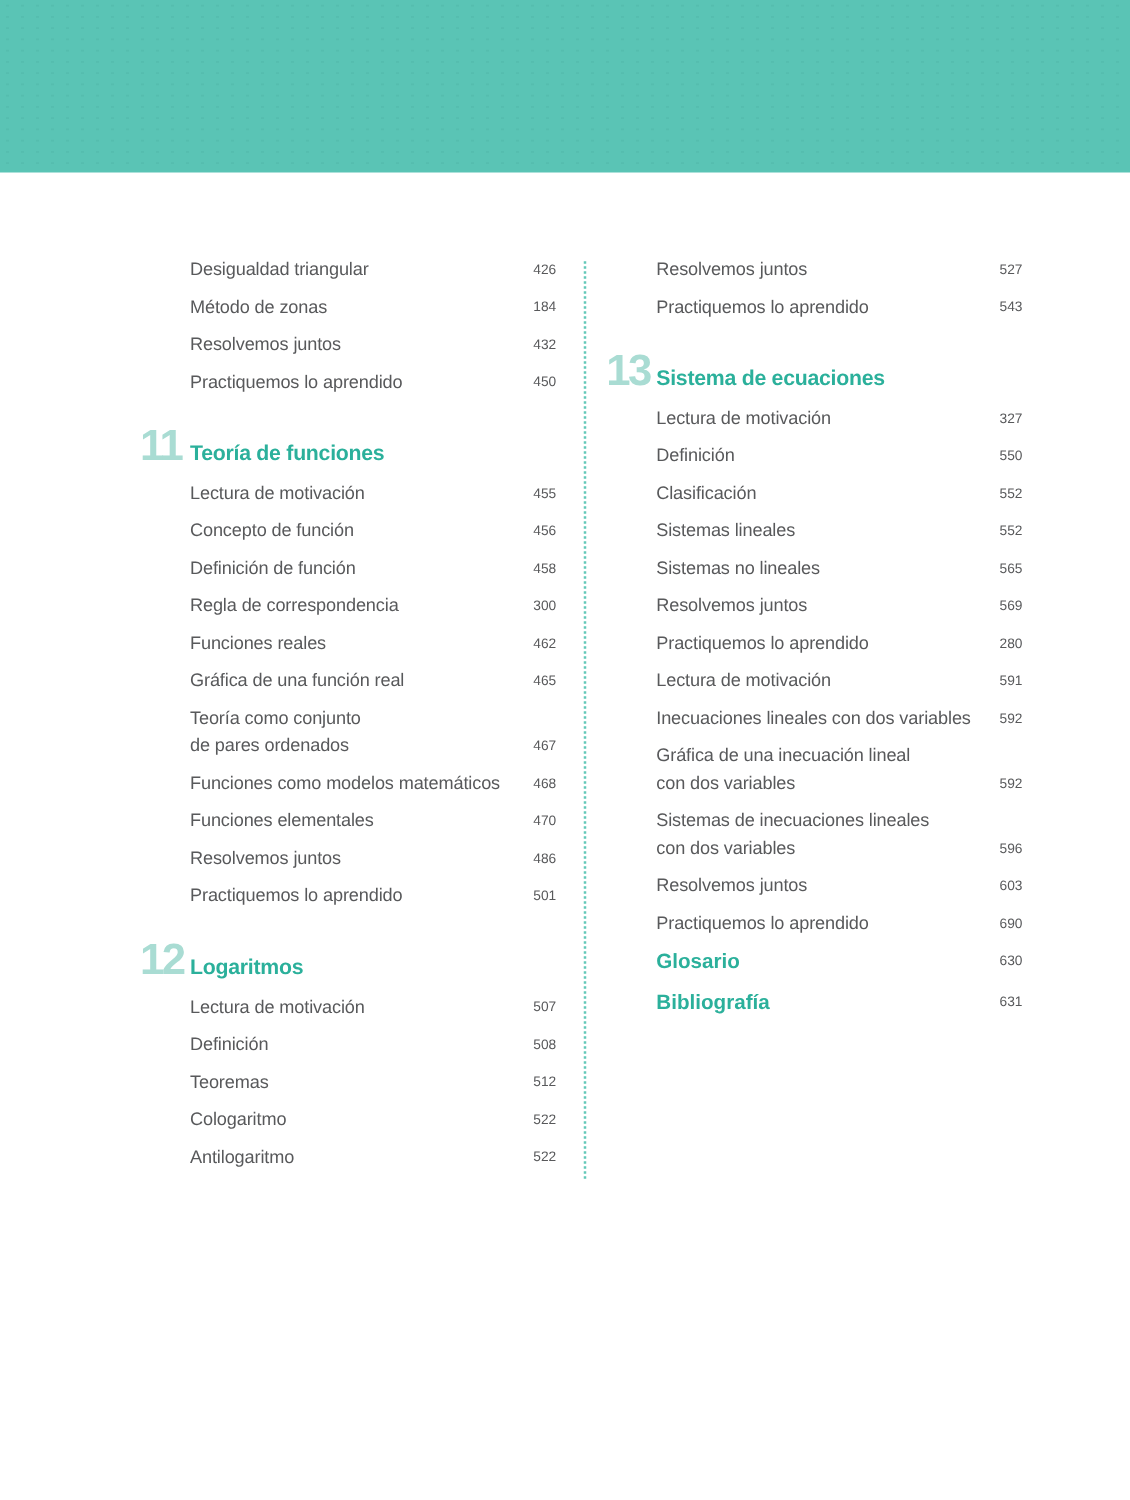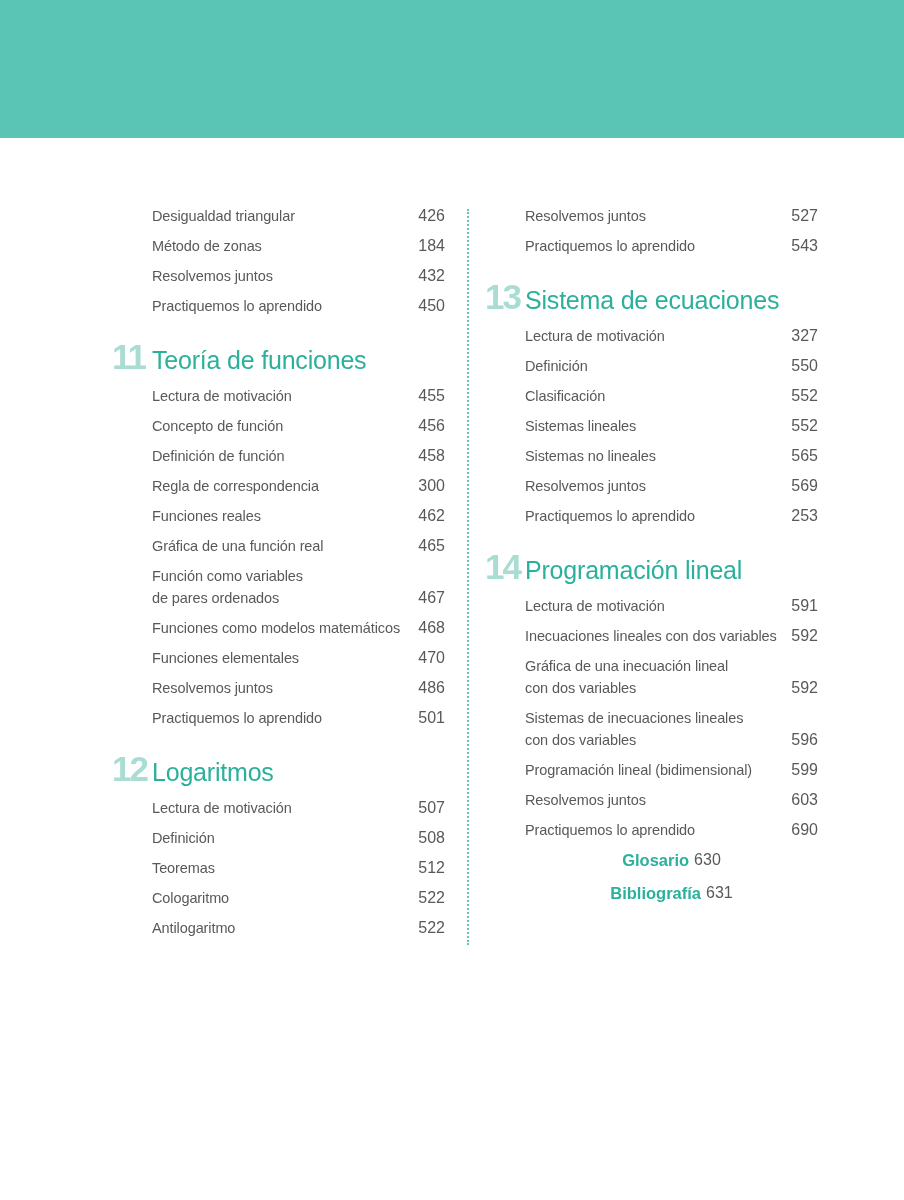--- a/index.html
+++ b/index.html
@@ -39,48 +39,48 @@
   .label { display: flex; flex-direction: column; min-width: 0; }
   .label span {
     font-size: 14.5px;
     line-height: 22px;
     letter-spacing: -0.1px;
     white-space: nowrap;
     color: var(--text, #58595b);
   }
   .page {
     flex: none;
-    font-size: 16px;
+    font-size: 11px;
     line-height: 22px;
     color: var(--text, #58595b);
   }
   .entry.accent .label span {
     color: var(--accent, #2bb09b);
     font-weight: 700;
     font-size: 16.5px;
     letter-spacing: 0;
   }
-  .entry.accent { margin-bottom: 11px; justify-content: center; }
+  .entry.accent { margin-bottom: 11px; }
   .chapter-header {
     display: flex;
     align-items: baseline;
     margin: 22px 0 10px 0;
   }
   .chapter-number {
     flex: none;
     width: 40px;
     font-size: 35px;
     font-weight: 700;
     letter-spacing: -2px;
     line-height: 1;
     color: var(--accent-light, #a9dcd3);
   }
   .chapter-title {
-    font-size: 25px;
-    font-weight: 400;
+    font-size: 17px;
+    font-weight: 700;
     letter-spacing: -0.2px;
     color: var(--accent, #2bb09b);
   }
 </style>
 </head>
 <body>
 
 <div class="band"></div>
 
 <div class="toc">
@@ -144,21 +144,21 @@
         <span class="page">462</span>
       </div>
       <div class="entry">
         <span class="label">
           <span>Gráfica de una función real</span>
         </span>
         <span class="page">465</span>
       </div>
       <div class="entry">
         <span class="label">
-          <span>Función como variables</span>
+          <span>Teoría como conjunto</span>
           <span>de pares ordenados</span>
         </span>
         <span class="page">467</span>
       </div>
       <div class="entry">
         <span class="label">
           <span>Funciones como modelos matemáticos</span>
         </span>
         <span class="page">468</span>
       </div>
@@ -266,25 +266,21 @@
       <div class="entry">
         <span class="label">
           <span>Resolvemos juntos</span>
         </span>
         <span class="page">569</span>
       </div>
       <div class="entry">
         <span class="label">
           <span>Practiquemos lo aprendido</span>
         </span>
-        <span class="page">253</span>
-      </div>
-      <div class="chapter-header">
-        <span class="chapter-number">14</span>
-        <span class="chapter-title">Programación lineal</span>
+        <span class="page">280</span>
       </div>
       <div class="entry">
         <span class="label">
           <span>Lectura de motivación</span>
         </span>
         <span class="page">591</span>
       </div>
       <div class="entry">
         <span class="label">
           <span>Inecuaciones lineales con dos variables</span>
@@ -297,26 +293,20 @@
           <span>con dos variables</span>
         </span>
         <span class="page">592</span>
       </div>
       <div class="entry">
         <span class="label">
           <span>Sistemas de inecuaciones lineales</span>
           <span>con dos variables</span>
         </span>
         <span class="page">596</span>
-      </div>
-      <div class="entry">
-        <span class="label">
-          <span>Programación lineal (bidimensional)</span>
-        </span>
-        <span class="page">599</span>
       </div>
       <div class="entry">
         <span class="label">
           <span>Resolvemos juntos</span>
         </span>
         <span class="page">603</span>
       </div>
       <div class="entry">
         <span class="label">
           <span>Practiquemos lo aprendido</span>

